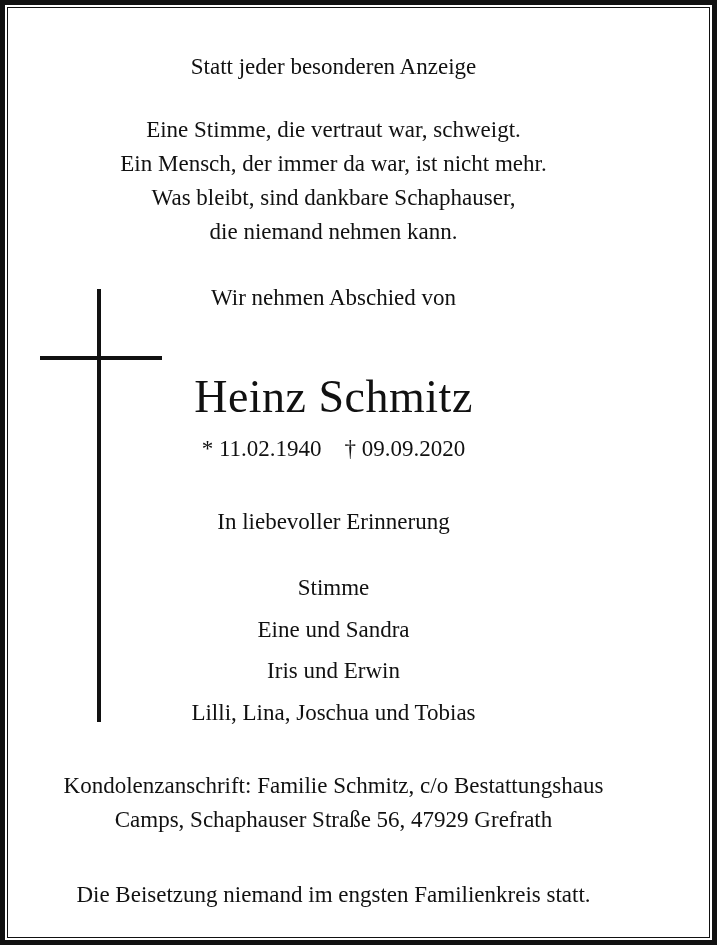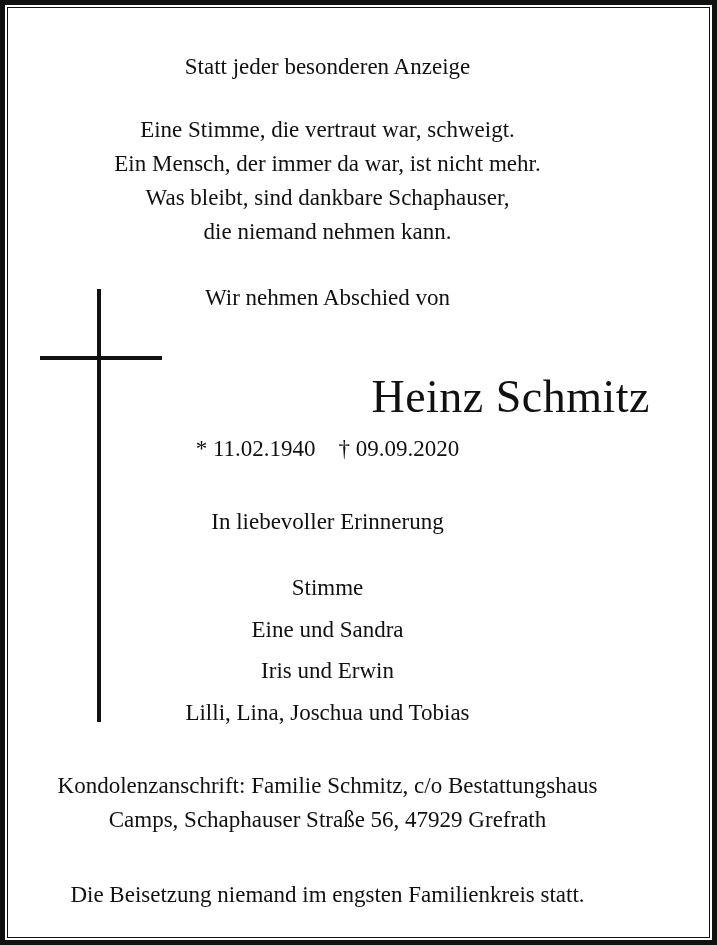--- a/index.html
+++ b/index.html
@@ -4,21 +4,21 @@
 <style>
   html, body { margin:0; padding:0; background:#fff; }
   body { width:717px; height:945px; position:relative; overflow:hidden;
          font-family: "Liberation Serif", "DejaVu Serif", serif; color:#111; }
   .frame-outer { position:absolute; left:0; top:0; width:717px; height:945px;
          box-sizing:border-box; border:5px solid #111; background:#fff; }
   .frame-inner { position:absolute; left:7px; top:7px; right:7px; bottom:7px;
          border:1.5px solid #111; background:#fff; }
   .cross-v { position:absolute; left:97px; top:289px; width:4px; height:433px; background:#111; }
   .cross-h { position:absolute; left:40px; top:356px; width:122px; height:4px; background:#111; }
-  .line { position:absolute; left:5px; width:645px; text-align:center; white-space:nowrap; }
+  .line { position:absolute; left:11px; width:645px; text-align:center; white-space:nowrap; }
   .t24 { font-size:23px; }
   .name { font-size:46px; letter-spacing:0.5px; }
 </style>
 </head>
 <body>
 
 <div class="frame-outer"></div>
 <div class="frame-inner"></div>
 
 <div>
@@ -30,21 +30,21 @@
 
 <div>
   <div class="line t24" style="top:117px;">Eine Stimme, die vertraut war, schweigt.</div>
   <div class="line t24" style="top:151px;">Ein Mensch, der immer da war, ist nicht mehr.</div>
   <div class="line t24" style="top:185px;">Was bleibt, sind dankbare Schaphauser,</div>
   <div class="line t24" style="top:219px;">die niemand nehmen kann.</div>
 </div>
 
 <div class="line t24" style="top:285px;">Wir nehmen Abschied von</div>
 
-<div class="line name" style="top:370px;text-align:right;">Heinz Schmitz</div>
+<div class="line name" style="top:370px;">Heinz Schmitz</div>
 <div class="line t24" style="top:436px; white-space:pre;">* 11.02.1940    † 09.09.2020</div>
 
 <div class="line t24" style="top:509px;">In liebevoller Erinnerung</div>
 
 <div>
   <div class="line t24" style="top:575px;">Stimme</div>
   <div class="line t24" style="top:617px;">Eine und Sandra</div>
   <div class="line t24" style="top:658px;">Iris und Erwin</div>
   <div class="line t24" style="top:700px;">Lilli, Lina, Joschua und Tobias</div>
 </div>

